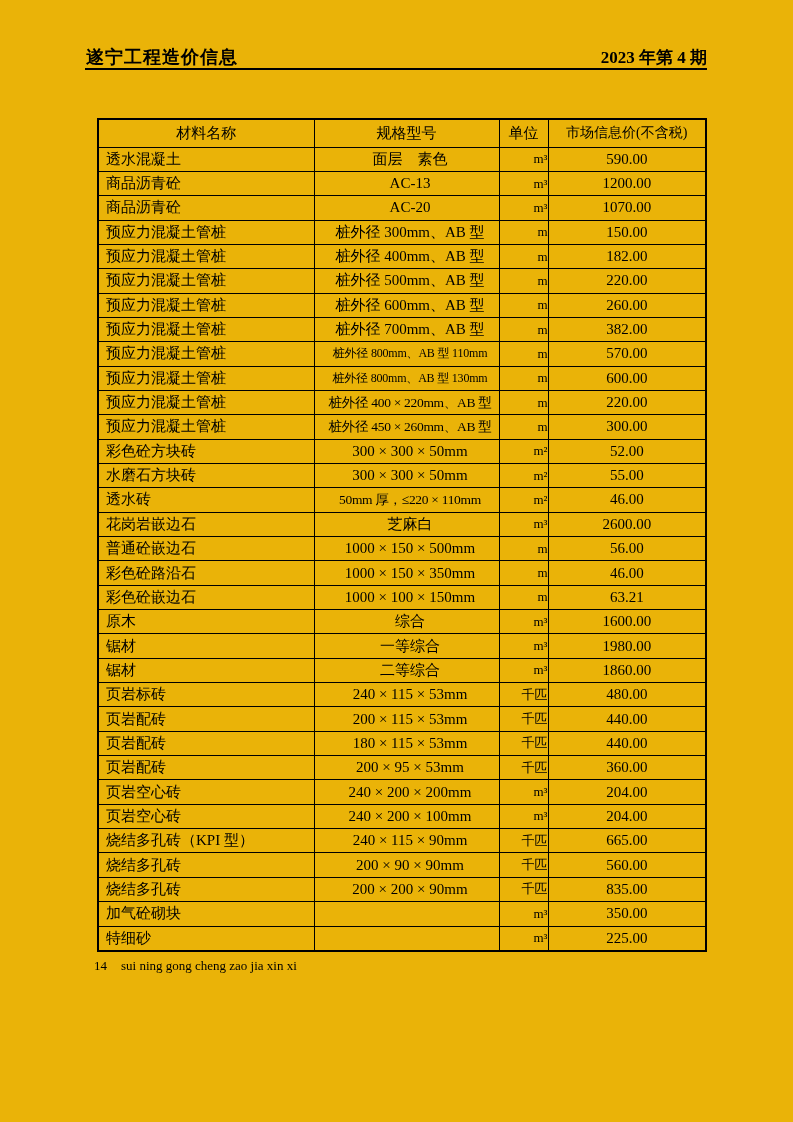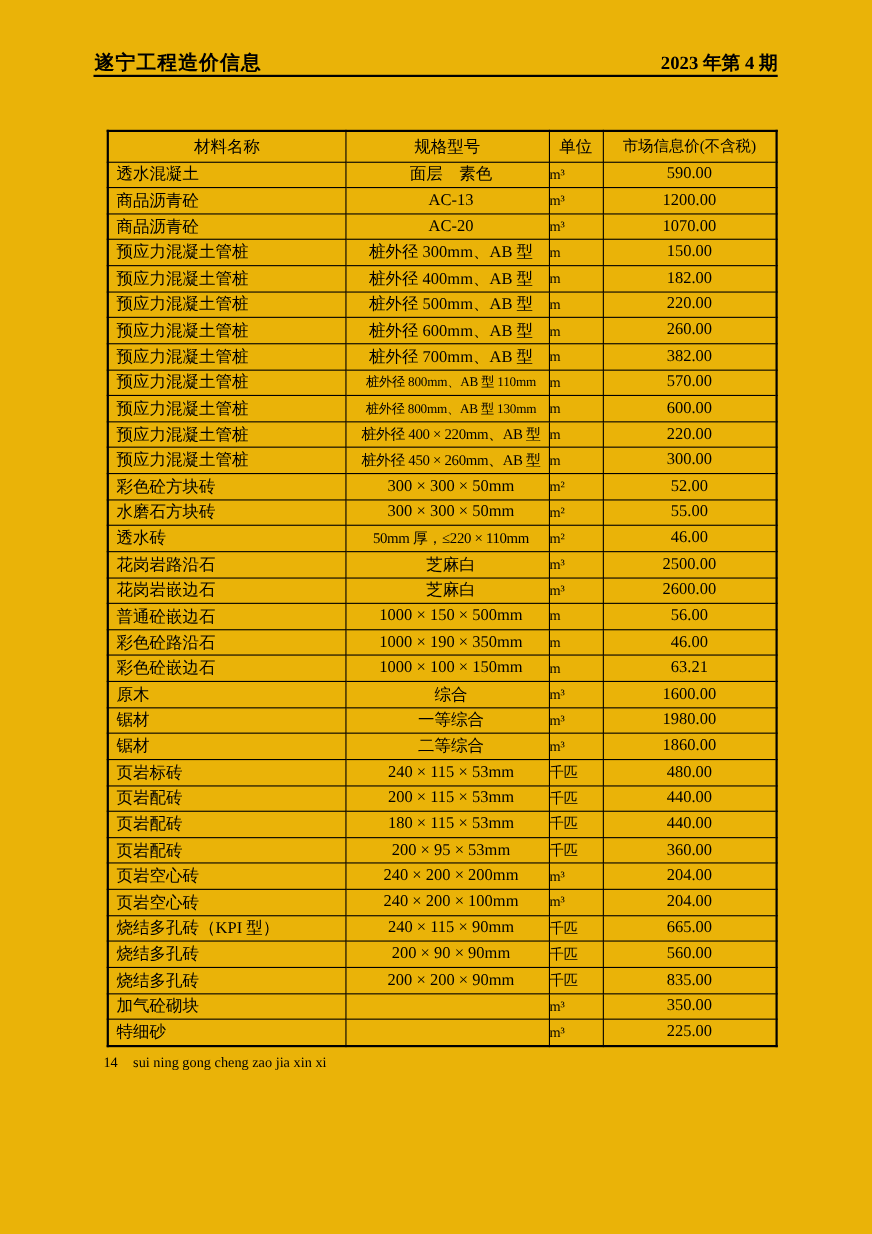--- a/index.html
+++ b/index.html
@@ -38,21 +38,21 @@
     padding: 0;
     font-weight: normal;
     overflow: hidden;
     white-space: nowrap;
   }
   .price-table thead tr { height: 28px; }
   .price-table th { font-size: 15px; text-align: center; }
   .price-table th.h-price { font-size: 14px; }
   td.c-name  { font-size: 15px; text-align: left; padding-left: 7px; }
   td.c-spec  { font-size: 15px; text-align: center; padding-left: 7px; }
-  td.c-unit  { font-size: 13px; text-align: left; }
+  td.c-unit  { font-size: 13px; text-align: right; }
   td.c-price { font-size: 15px; text-align: center; }
   td.spec-small { font-size: 12px; letter-spacing: -0.2px; }
   td.spec-mid   { font-size: 13.5px; letter-spacing: -0.3px; }
   .page-footer {
     position: absolute; left: 94px; top: 958px;
     font-size: 13px;
     text-align: center;
   }
   .page-footer .pnum { margin-right: 14px; }
 </style>
@@ -165,40 +165,34 @@
           <td class="c-unit">m²</td>
           <td class="c-price">55.00</td>
         </tr>
         <tr>
           <td class="c-name">透水砖</td>
           <td class="c-spec spec-mid">50mm 厚，≤220 × 110mm</td>
           <td class="c-unit">m²</td>
           <td class="c-price">46.00</td>
         </tr>
         <tr>
-          <td class="c-name">花岗岩路沿石</td>
-          <td class="c-spec">芝麻白</td>
-          <td class="c-unit">m³</td>
-          <td class="c-price">2500.00</td>
-        </tr>
-        <tr>
           <td class="c-name">花岗岩嵌边石</td>
           <td class="c-spec">芝麻白</td>
           <td class="c-unit">m³</td>
           <td class="c-price">2600.00</td>
         </tr>
         <tr>
           <td class="c-name">普通砼嵌边石</td>
           <td class="c-spec">1000 × 150 × 500mm</td>
           <td class="c-unit">m</td>
           <td class="c-price">56.00</td>
         </tr>
         <tr>
           <td class="c-name">彩色砼路沿石</td>
-          <td class="c-spec">1000 × 190 × 350mm</td>
+          <td class="c-spec">1000 × 150 × 350mm</td>
           <td class="c-unit">m</td>
           <td class="c-price">46.00</td>
         </tr>
         <tr>
           <td class="c-name">彩色砼嵌边石</td>
           <td class="c-spec">1000 × 100 × 150mm</td>
           <td class="c-unit">m</td>
           <td class="c-price">63.21</td>
         </tr>
         <tr>

